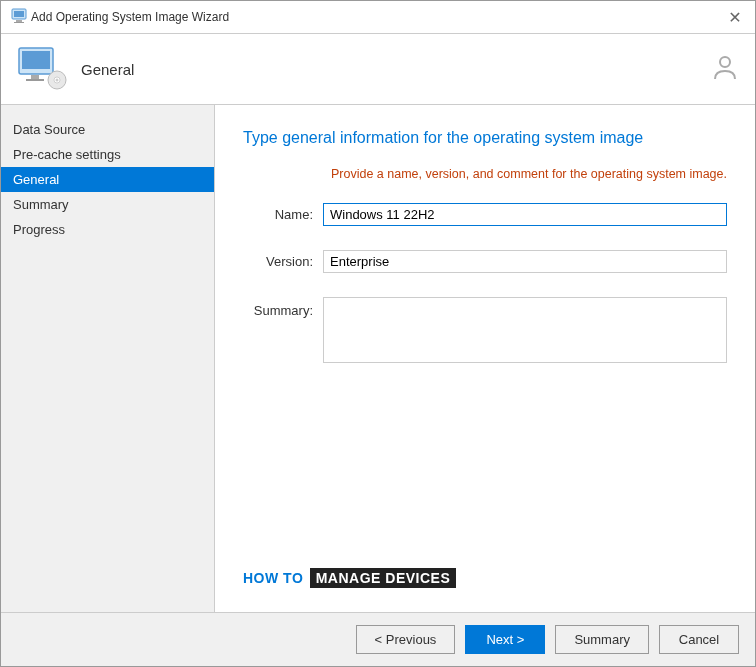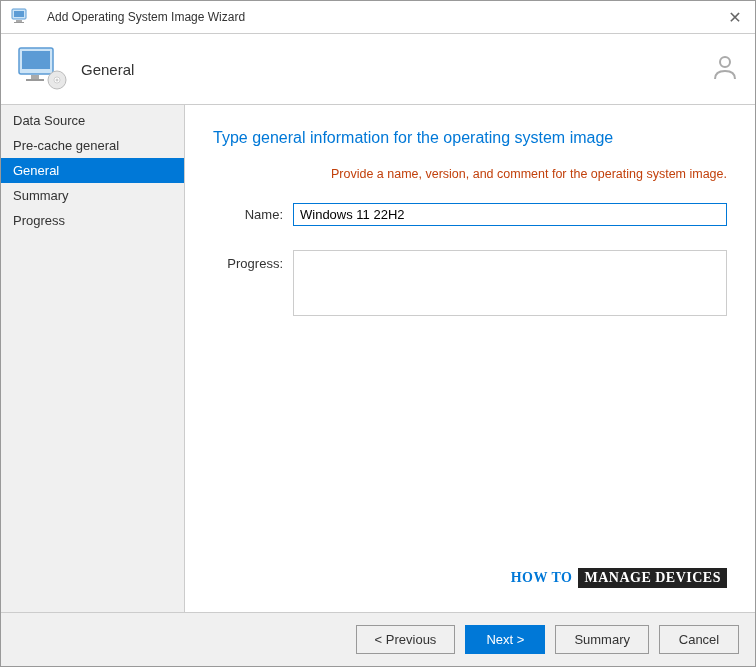--- a/index.html
+++ b/index.html
@@ -20,21 +20,21 @@
       box-shadow: 2px 2px 8px rgba(0,0,0,0.3);
       display: flex;
       flex-direction: column;
     }
     .title-bar {
       background: #fff;
       border-bottom: 1px solid #ccc;
       display: flex;
       align-items: center;
       padding: 6px 10px;
-      gap: 16px;
+      gap: 0;
     }
     .title-bar-icon {
       width: 20px;
       height: 20px;
     }
     .title-bar-text {
       font-size: 12px;
       color: #333;
       flex: 1;
     }
@@ -71,24 +71,24 @@
       margin-left: auto;
       color: #999;
       font-size: 20px;
     }
     .body-section {
       display: flex;
       flex: 1;
       overflow: hidden;
     }
     .sidebar {
-      width: 184px;
+      width: 214px;
       background: #f0f0f0;
       border-right: 1px solid #ccc;
-      padding-top: 3px;
+      padding-top: 12px;
       flex-shrink: 0;
     }
     .sidebar-item {
       padding: 5px 12px;
       cursor: pointer;
       color: #333;
       font-size: 13px;
     }
     .sidebar-item.active {
       background: #0078d7;
@@ -141,23 +141,21 @@
       border: 1px solid #ccc;
       padding: 3px 6px;
       font-size: 13px;
       resize: none;
       height: 66px;
       font-family: inherit;
       outline: none;
     }
     .watermark {
       margin-top: auto;
-      text-align: right;
       padding-top: 10px;
-      font-family: Liberation Serif, serif;
     }
     .watermark-text {
       font-size: 14px;
       font-weight: bold;
       color: #0078d7;
       letter-spacing: 0.5px;
     }
     .watermark-box {
       display: inline-block;
       background: #222;
@@ -238,21 +236,21 @@
     </div>
   </div>
 
   <div class="body-section">
 
     <div class="sidebar">
       <div class="sidebar-item">
         <span>Data Source</span>
       </div>
       <div class="sidebar-item">
-        <span>Pre-cache general</span>
+        <span>Pre-cache settings</span>
       </div>
       <div class="sidebar-item active">
         <span>General</span>
       </div>
       <div class="sidebar-item">
         <span>Summary</span>
       </div>
       <div class="sidebar-item">
         <span>Progress</span>
       </div>
@@ -260,23 +258,27 @@
 
     <div class="main-content">
       <div class="main-title">Type general information for the operating system image</div>
       <div class="description">Provide a name, version, and comment for the operating system image.</div>
 
       <div class="form-row">
         <span class="form-label">Name:</span>
         <input class="form-input" type="text" value="Windows 11 22H2" style="">
       </div>
 
-
       <div class="form-row">
-        <span class="form-label" style="padding-top:6px;">Progress:</span>
+        <span class="form-label">Version:</span>
+        <input class="form-input" type="text" value="Enterprise" style="border-color: rgb(204, 204, 204);">
+      </div>
+
+      <div class="form-row">
+        <span class="form-label" style="padding-top:6px;">Summary:</span>
         <textarea class="form-textarea" style=""></textarea>
       </div>
 
       <div class="watermark">
         <span class="watermark-text">
           <span style="color:#0078d7;">HOW TO</span>
           <span class="watermark-box">MANAGE DEVICES</span>
         </span>
       </div>
     </div>

